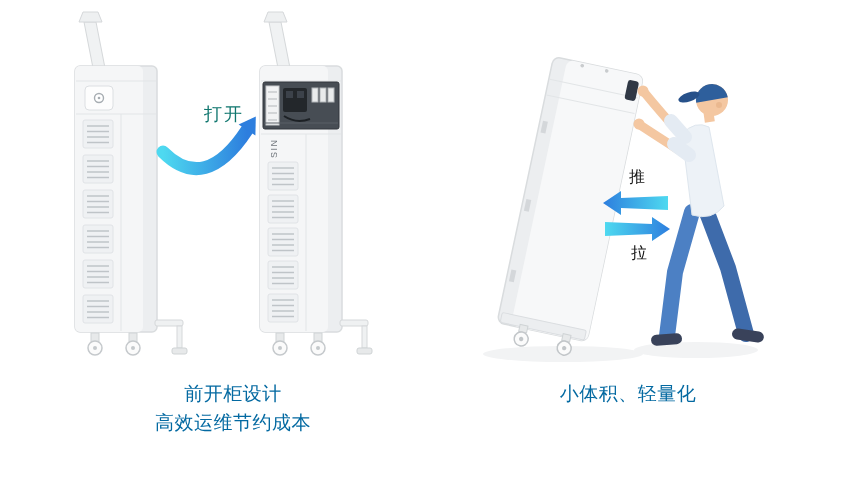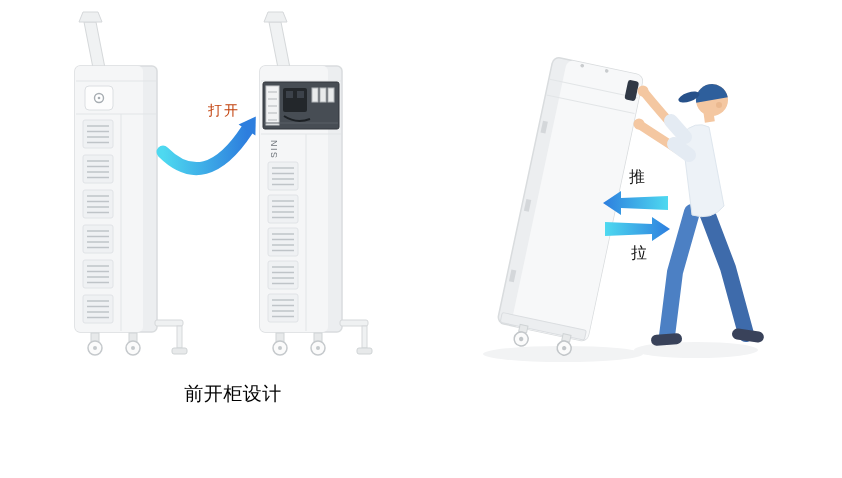--- a/index.html
+++ b/index.html
@@ -2,29 +2,29 @@
 <html><head>
 <meta charset="utf-8">
 <style>
   html,body{margin:0;padding:0;background:#ffffff;}
   .canvas{
     position:relative;width:842px;height:478px;background:#ffffff;
     font-family:"Liberation Sans","DejaVu Sans",sans-serif;overflow:hidden;
   }
   .abs{position:absolute;}
   .float-label{
-    position:absolute;color:#c2410c;font-size:14px;font-weight:500;
+    position:absolute;color:#0f766e;font-size:18px;font-weight:500;
     letter-spacing:2px;text-align:center;white-space:nowrap;
   }
   .arrow-label{
     position:absolute;color:#161616;font-size:16px;font-weight:500;
     text-align:center;white-space:nowrap;
   }
   .caption{
-    position:absolute;text-align:center;color:#000000;font-size:19px;
+    position:absolute;text-align:center;color:#0369a1;font-size:19px;
     font-weight:500;line-height:29px;letter-spacing:0.5px;
   }
 </style>
 </head>
 <body>
 
 <div class="canvas">
 
   <section>
 
@@ -119,20 +119,21 @@
       <g>
         <path d="M108,150 Q150,192 192,128" stroke="url(#gSwoosh)" stroke-width="13" stroke-linecap="round" fill="none"></path>
         <polygon points="200.8,114.6 200.4,133.5 183.6,122.5" fill="#2D7EDE"></polygon>
       </g>
     </svg>
 
     <span class="float-label" style="left:194px;top:102px;width:60px">打开</span>
 
     <div class="caption" style="left:80px;top:379px;width:306px">
       <div>前开柜设计</div>
+      <div>高效运维节约成本</div>
     </div>
   </section>
 
   <section>
 
     <svg class="abs" style="left:468px;top:28px" width="330" height="345" viewBox="0 0 330 345">
       <defs>
         <linearGradient id="gLeftArrow" x1="0" y1="0" x2="1" y2="0">
           <stop offset="0" stop-color="#2D7EDE"></stop>
             <stop offset="1" stop-color="#4ED9F0"></stop>
@@ -194,16 +195,17 @@
       </g>
       <g>
         <polygon points="202,201 184,189 184,196 137,194 137,208 184,206 184,213" fill="url(#gRightArrow)"></polygon>
       </g>
     </svg>
 
     <span class="arrow-label" style="left:617px;top:167px;width:40px">推</span>
     <span class="arrow-label" style="left:619px;top:243px;width:40px">拉</span>
 
     <div class="caption" style="left:478px;top:379px;width:300px">
+      <div>小体积、轻量化</div>
     </div>
   </section>
 
 </div>
 
 </body></html>

